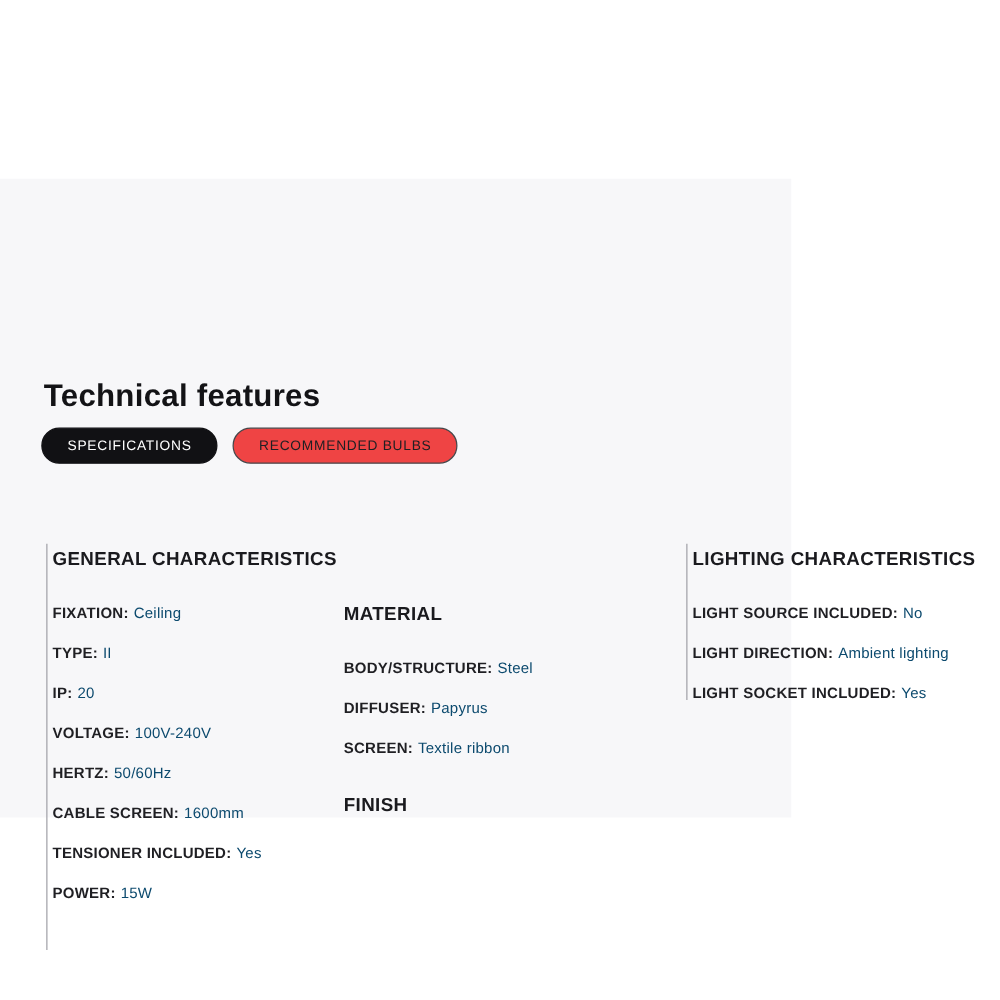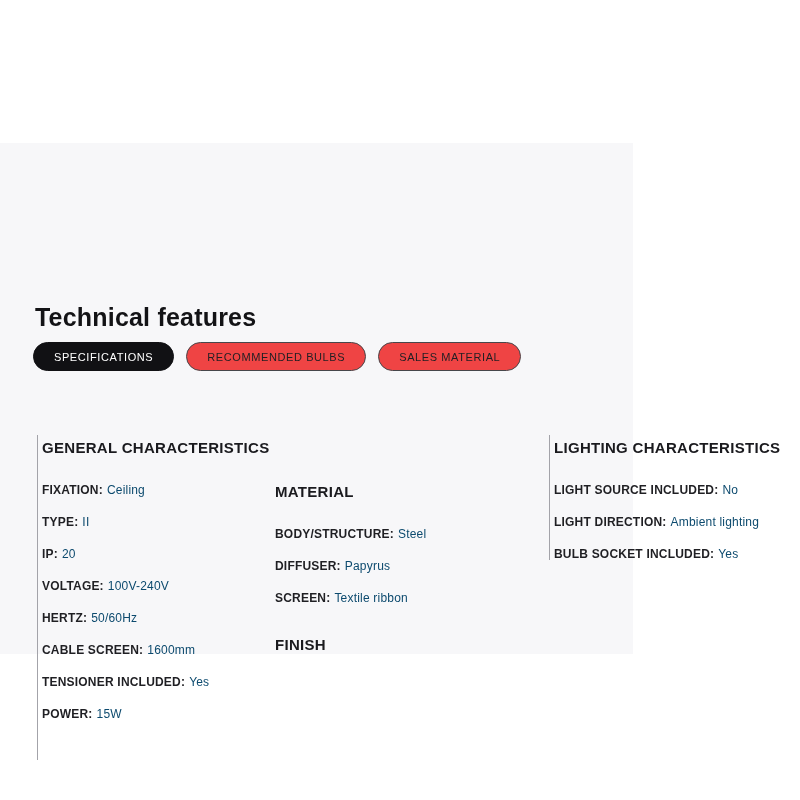--- a/index.html
+++ b/index.html
@@ -93,21 +93,20 @@
 </head>
 <body>
 
 <div class="band">
 
   <div class="page-title">Technical features</div>
 
   <div class="tabs">
     <button class="pill active">SPECIFICATIONS</button>
     <button class="pill">RECOMMENDED BULBS</button>
-    <button class="pill">SALES MATERIAL</button>
   </div>
 
   <div id="col-general" class="col bordered">
     <div class="section-heading">GENERAL CHARACTERISTICS</div>
     <div class="rows">
       <div class="row"><span class="lbl">FIXATION:</span><span class="val">Ceiling</span></div>
       <div class="row"><span class="lbl">TYPE:</span><span class="val">II</span></div>
       <div class="row"><span class="lbl">IP:</span><span class="val">20</span></div>
       <div class="row"><span class="lbl">VOLTAGE:</span><span class="val">100V-240V</span></div>
       <div class="row"><span class="lbl">HERTZ:</span><span class="val">50/60Hz</span></div>
@@ -125,17 +124,17 @@
       <div class="row"><span class="lbl">SCREEN:</span><span class="val">Textile ribbon</span></div>
     </div>
     <div id="finish-heading" class="section-heading">FINISH</div>
   </div>
 
   <div id="col-lighting" class="col bordered">
     <div class="section-heading">LIGHTING CHARACTERISTICS</div>
     <div class="rows">
       <div class="row"><span class="lbl">LIGHT SOURCE INCLUDED:</span><span class="val">No</span></div>
       <div class="row"><span class="lbl">LIGHT DIRECTION:</span><span class="val">Ambient lighting</span></div>
-      <div class="row"><span class="lbl">BULB SOCKET INCLUDED:</span><span class="val">Yes</span></div>
+      <div class="row"><span class="lbl">LIGHT SOCKET INCLUDED:</span><span class="val">Yes</span></div>
     </div>
   </div>
 
 </div>
 
 </body></html>

